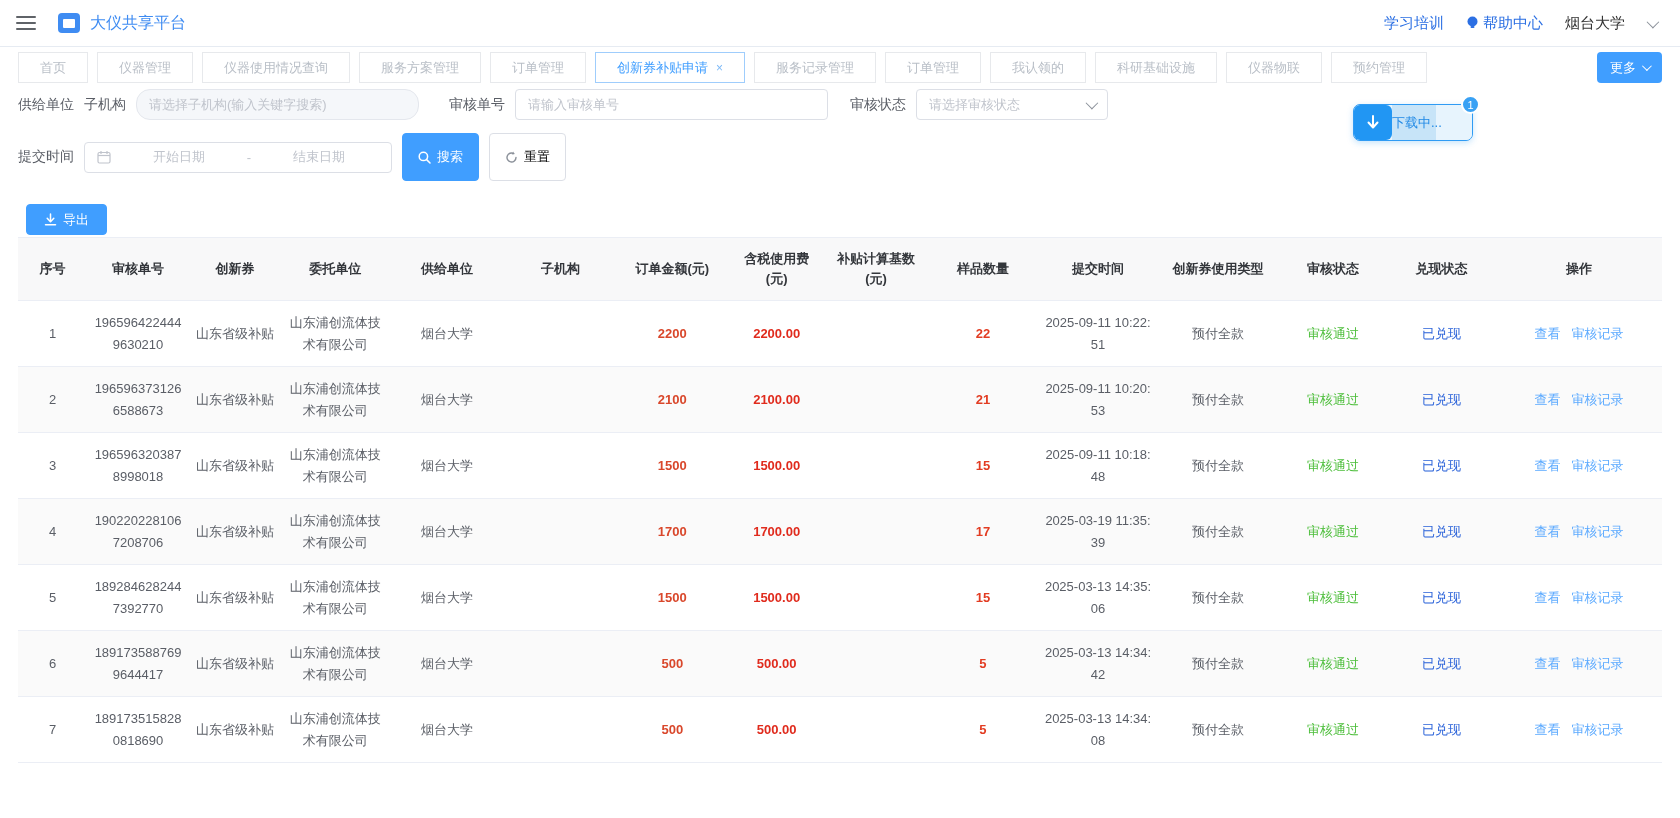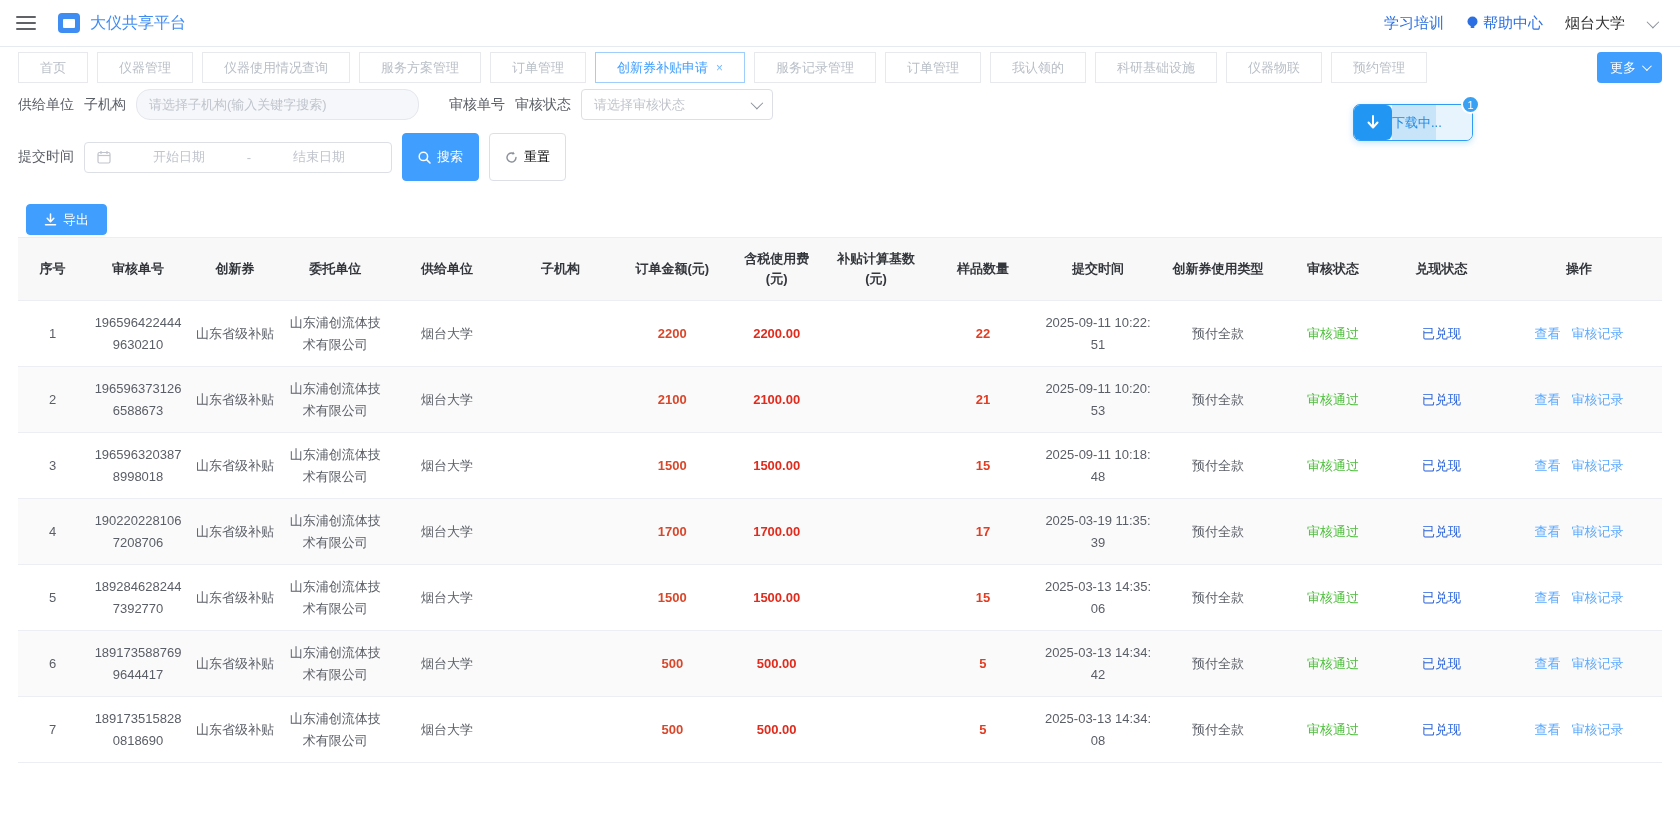--- a/index.html
+++ b/index.html
@@ -167,20 +167,23 @@
 
 
 <div class="filters">
   <div class="filter-row">
     <span class="f-label">供给单位</span>
     <span class="f-label">子机构</span>
     <div class="f-input disabled w-sub">
       <span>请选择子机构(输入关键字搜索)</span>
     </div>
     <span class="f-label">审核单号</span>
+    <div class="f-input w-audit">
+      <span>请输入审核单号</span>
+    </div>
     <span class="f-label">审核状态</span>
     <div class="f-input w-status">
       <span>请选择审核状态</span>
       <span class="chev"></span>
     </div>
   </div>
   <div class="filter-row">
     <span class="f-label">提交时间</span>
     <div class="f-input date-range">
       <svg width="14" height="14" viewBox="0 0 14 14">

